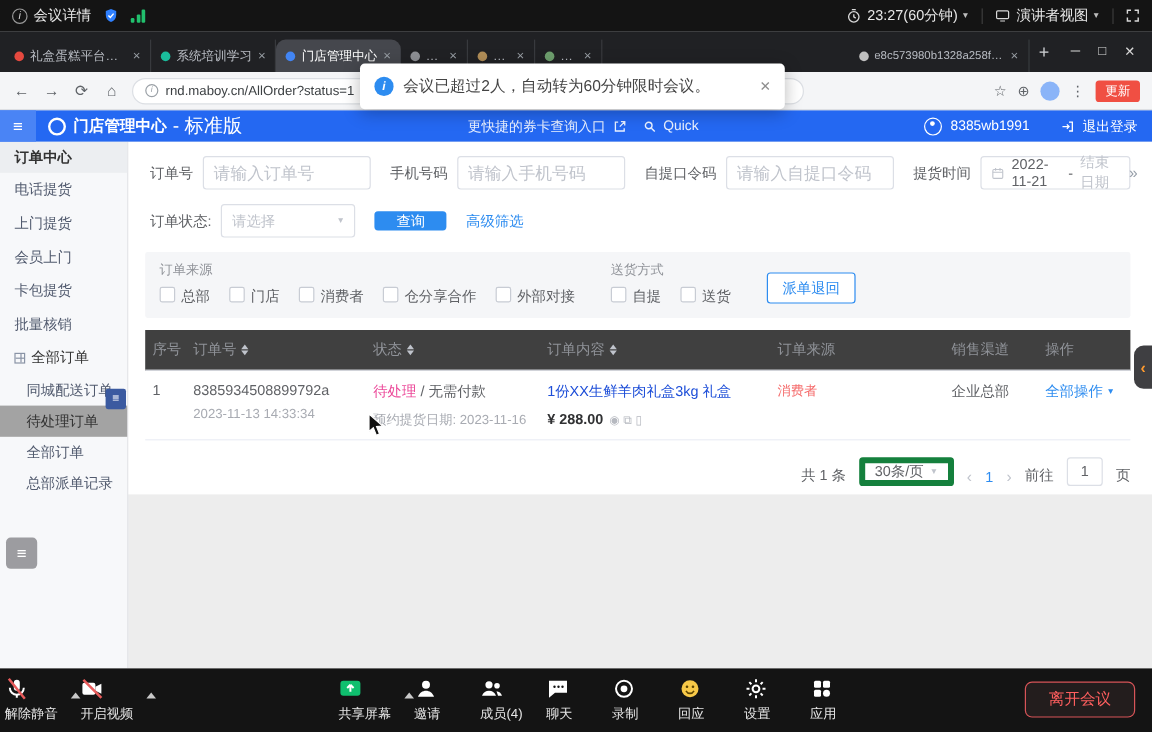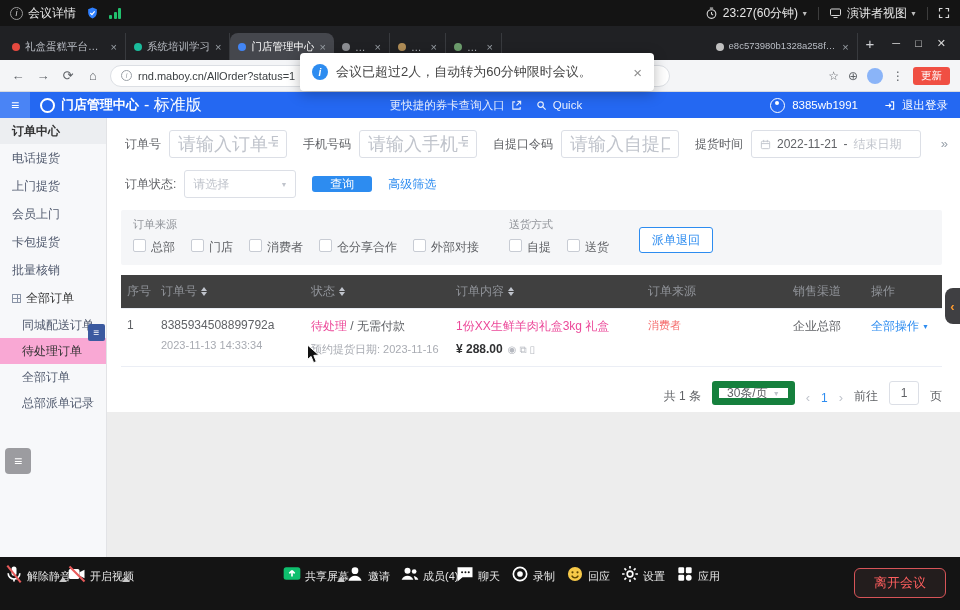--- a/index.html
+++ b/index.html
@@ -51,30 +51,30 @@
 
 .app-body{position:absolute;top:118px;bottom:53px;left:0;right:0;background:#ededed;overflow:hidden}
 .sidebar{position:absolute;top:0;left:0;bottom:0;width:107px;background:#f7f8fa;border-right:1px solid #e2e3e6;font-size:12px;color:#515a6e}
 .side-sec{height:26px;line-height:26px;padding-left:12px;background:#eceef1;font-weight:bold;color:#333}
 .side-item{height:28px;line-height:28px;padding-left:12px}
 .side-parent{height:28px;display:flex;align-items:center;gap:5px;padding-left:12px;color:#333}
 .grid-ico{width:9px;height:9px;border:1px solid #8a94a6;position:relative;flex:none}
 .grid-ico:before{content:"";position:absolute;left:3.5px;top:0;bottom:0;width:1px;background:#8a94a6}
 .grid-ico:after{content:"";position:absolute;top:3.5px;left:0;right:0;height:1px;background:#8a94a6}
 .side-sub{height:26px;line-height:26px;padding-left:22px;color:#515a6e}
-.side-sub.active{background:#f9a8d4;color:#333}
+.side-sub.active{background:#a3a3a3;color:#333}
 .blue-mini{position:absolute;left:88px;top:206px;width:17px;height:17px;background:#3b5aa0;border-radius:2px;color:#fff;font-size:10px;display:flex;align-items:center;justify-content:center;z-index:2}
 .gray-mini{position:absolute;left:5px;top:330px;width:26px;height:26px;background:#9c9ca0;border-radius:4px;color:#fff;font-size:14px;display:flex;align-items:center;justify-content:center;z-index:2}
 .handle{position:absolute;right:0;top:170px;width:15px;height:36px;background:#3f3f42;border-radius:8px 0 0 8px;display:flex;align-items:center;justify-content:center;color:#ff9b2f;font-size:13px;font-weight:bold;z-index:5}
 
 .main-card{position:absolute;left:107px;top:0;width:853px;height:294px;background:#fff;padding:12px 18px 0 14px}
 .frow{display:flex;align-items:center;font-size:12px;color:#606266;position:relative}
 .f-label{margin:0 8px 0 16px;white-space:nowrap}
 .f-label.first{margin-left:4px}
-.f-input{width:118px;height:28px;border:1px solid #dcdfe6;border-radius:3px;padding:0 8px;font-size:18px;color:#606266;font-family:inherit;outline:none;background:#fff}
+.f-input{width:140px;height:28px;border:1px solid #dcdfe6;border-radius:3px;padding:0 8px;font-size:14px;color:#606266;font-family:inherit;outline:none;background:#fff}
 .f-input::placeholder{color:#c0c4cc}
 .datebox{width:170px;height:28px;border:1px solid #dcdfe6;border-radius:3px;display:flex;align-items:center;gap:6px;padding:0 8px;color:#606266}
 .datebox .end{color:#c0c4cc}
 .collapse{position:absolute;right:-6px;top:6px;color:#98a0aa;font-size:13px}
 .frow2{margin-top:12px}
 .selectbox{width:112px;height:28px;border:1px solid #dcdfe6;border-radius:3px;display:flex;align-items:center;justify-content:space-between;padding:0 8px;color:#c0c4cc;font-size:12px}
 .selcaret{font-size:7px;color:#c0c4cc}
 .btn-primary{height:16px;padding:0 18px;background:#2d8cf0;color:#fff;border:none;border-radius:3px;font-size:12px;margin-left:16px;font-family:inherit}
 .link{color:#2d8cf0;margin-left:16px;font-size:12px}
 .fpanel{margin-top:12px;background:#f5f6f8;border-radius:2px;padding:7px 12px 9px;display:flex;align-items:flex-start}
@@ -87,42 +87,42 @@
 .tgrid{display:grid;grid-template-columns:40px 150px 145px 192px 145px 78px 1fr;align-items:center}
 .thead{margin-top:10px;background:#404040;height:34px;color:#909399;font-size:12px;border-bottom:1px solid #ebeef5}
 .th{display:flex;align-items:center}
 .sort{display:inline-flex;flex-direction:column;gap:1px;margin-left:4px}
 .sort i{width:0;height:0;border-left:3.5px solid transparent;border-right:3.5px solid transparent;display:block}
 .sort .up{border-bottom:4px solid #c0c4cc}
 .sort .dn{border-top:4px solid #c0c4cc}
 .trow{border-bottom:1px solid #ebeef5;font-size:12px;color:#606266;padding:9px 0;align-items:flex-start}
 .l2{margin-top:7px;font-size:11px;color:#a8abb2}
 .status-orange{color:#ec4899}
-.dim{color:#ec4899}
+.dim{color:#1d4ed8}
 .price{color:#303133;font-weight:bold;font-size:12px}
 .cicons{color:#b6b9c0;font-size:10px;margin-left:5px;letter-spacing:3px}
 .src-red{color:#f56c6c;font-size:11px}
 .action{color:#2d8cf0;display:flex;align-items:center;gap:3px}
 .pager{display:flex;justify-content:flex-end;align-items:flex-end;gap:11px;margin-top:14px;font-size:12px;color:#606266}
-.psize{border:7px solid #15803d;border-radius:3px;height:24px;display:flex;align-items:center;gap:5px;padding:0 8px}
+.psize{border:5px solid #15803d;border-radius:3px;height:24px;display:flex;align-items:center;gap:5px;padding:0 8px}
 .pnav{color:#c0c4cc;font-size:13px}
 .pcur{color:#2d8cf0}
 .goto-input{width:30px;height:24px;border:1px solid #dcdfe6;border-radius:3px;text-align:center;font-size:12px;color:#606266;font-family:inherit;outline:none}
 
 
 .toast{position:absolute;left:300px;top:53px;width:354px;height:38px;background:#fff;border-radius:4px;box-shadow:0 3px 14px rgba(0,0,0,.28);display:flex;align-items:center;gap:8px;padding:0 12px;z-index:50;font-size:13px;color:#444}
 .toast-i{width:16px;height:16px;border-radius:50%;background:#2d8cf0;color:#fff;font-size:10px;display:flex;align-items:center;justify-content:center;font-style:italic;font-weight:bold;flex:none}
 .toast-x{margin-left:auto;color:#8f8f8f;font-size:15px}
 
 
 .mbot{position:absolute;left:0;right:0;bottom:0;height:53px;background:#141414;z-index:40}
 .mb-group{position:absolute;top:0;display:flex;align-items:flex-start}
 .g-left{left:4px}
 .g-center{left:282px}
-.mb-btn{width:55px;display:flex;align-items:flex-end;gap:3px;color:#e6e6e6;font-size:11px;padding-top:7px;white-space:nowrap}
+.mb-btn{width:55px;display:flex;flex-direction:column;align-items:flex-start;gap:3px;color:#e6e6e6;font-size:11px;padding-top:7px;white-space:nowrap}
 .mb-caret{width:0;height:0;border-left:4px solid transparent;border-right:4px solid transparent;border-bottom:5px solid #c9c9c9;margin-top:20px}
 .leave-btn{position:absolute;right:14px;top:11px;height:30px;padding:0 19px;background:#231d1d;border:1px solid #d75458;color:#ff5f5f;border-radius:6px;font-size:13px;font-family:inherit}
 .cursor{position:absolute;left:306px;top:344px;z-index:60;pointer-events:none}
 </style>
 </head>
 <body>
 
 <div class="screen">
 
   <div class="mtop">

